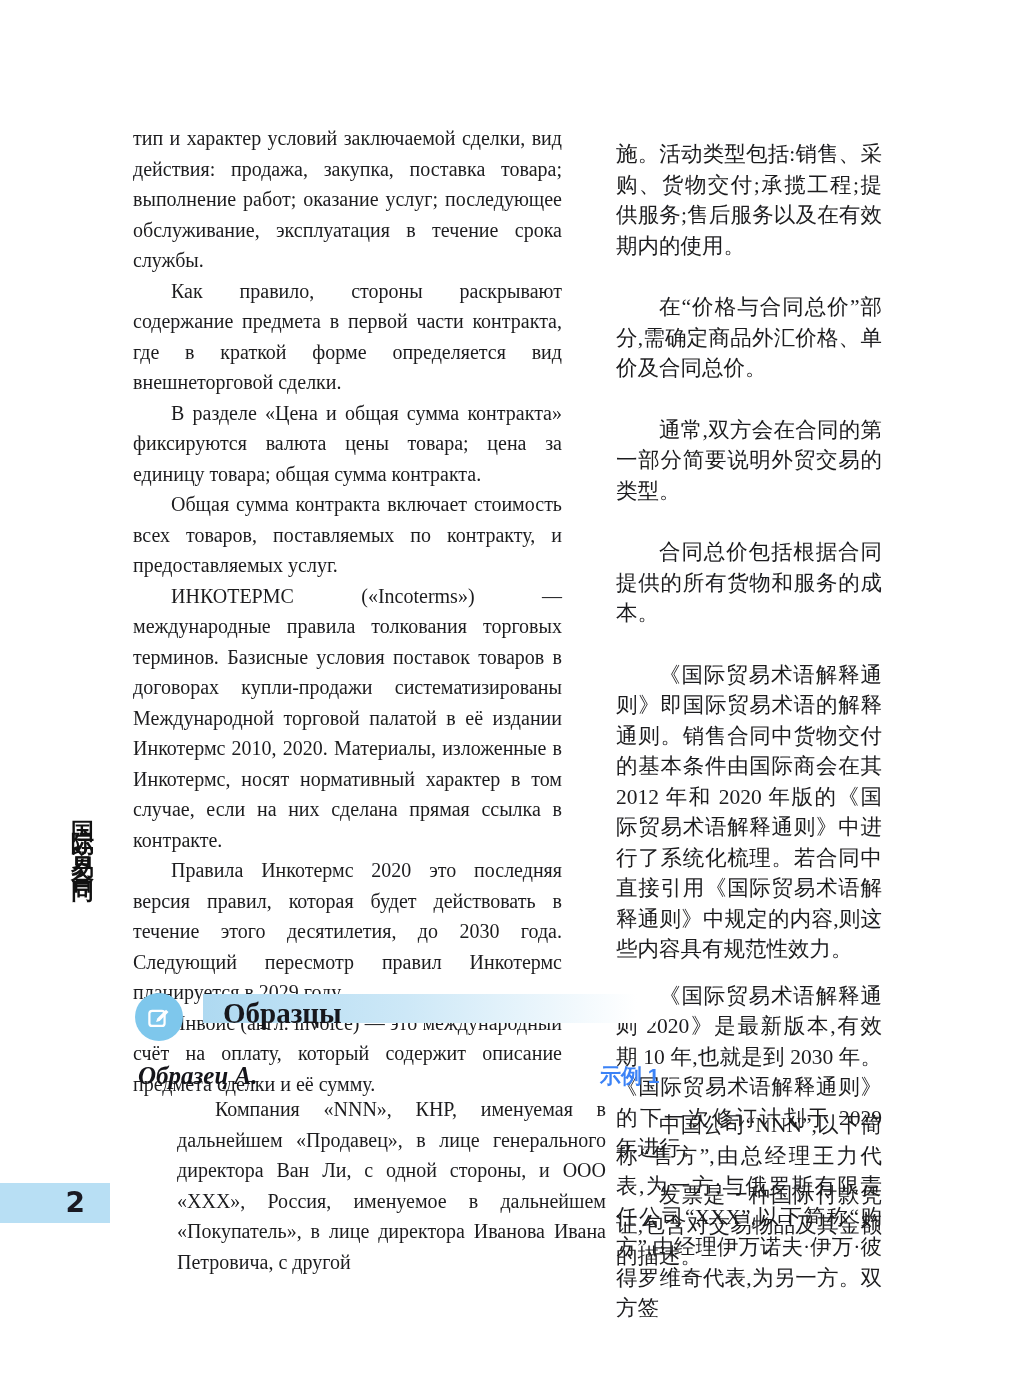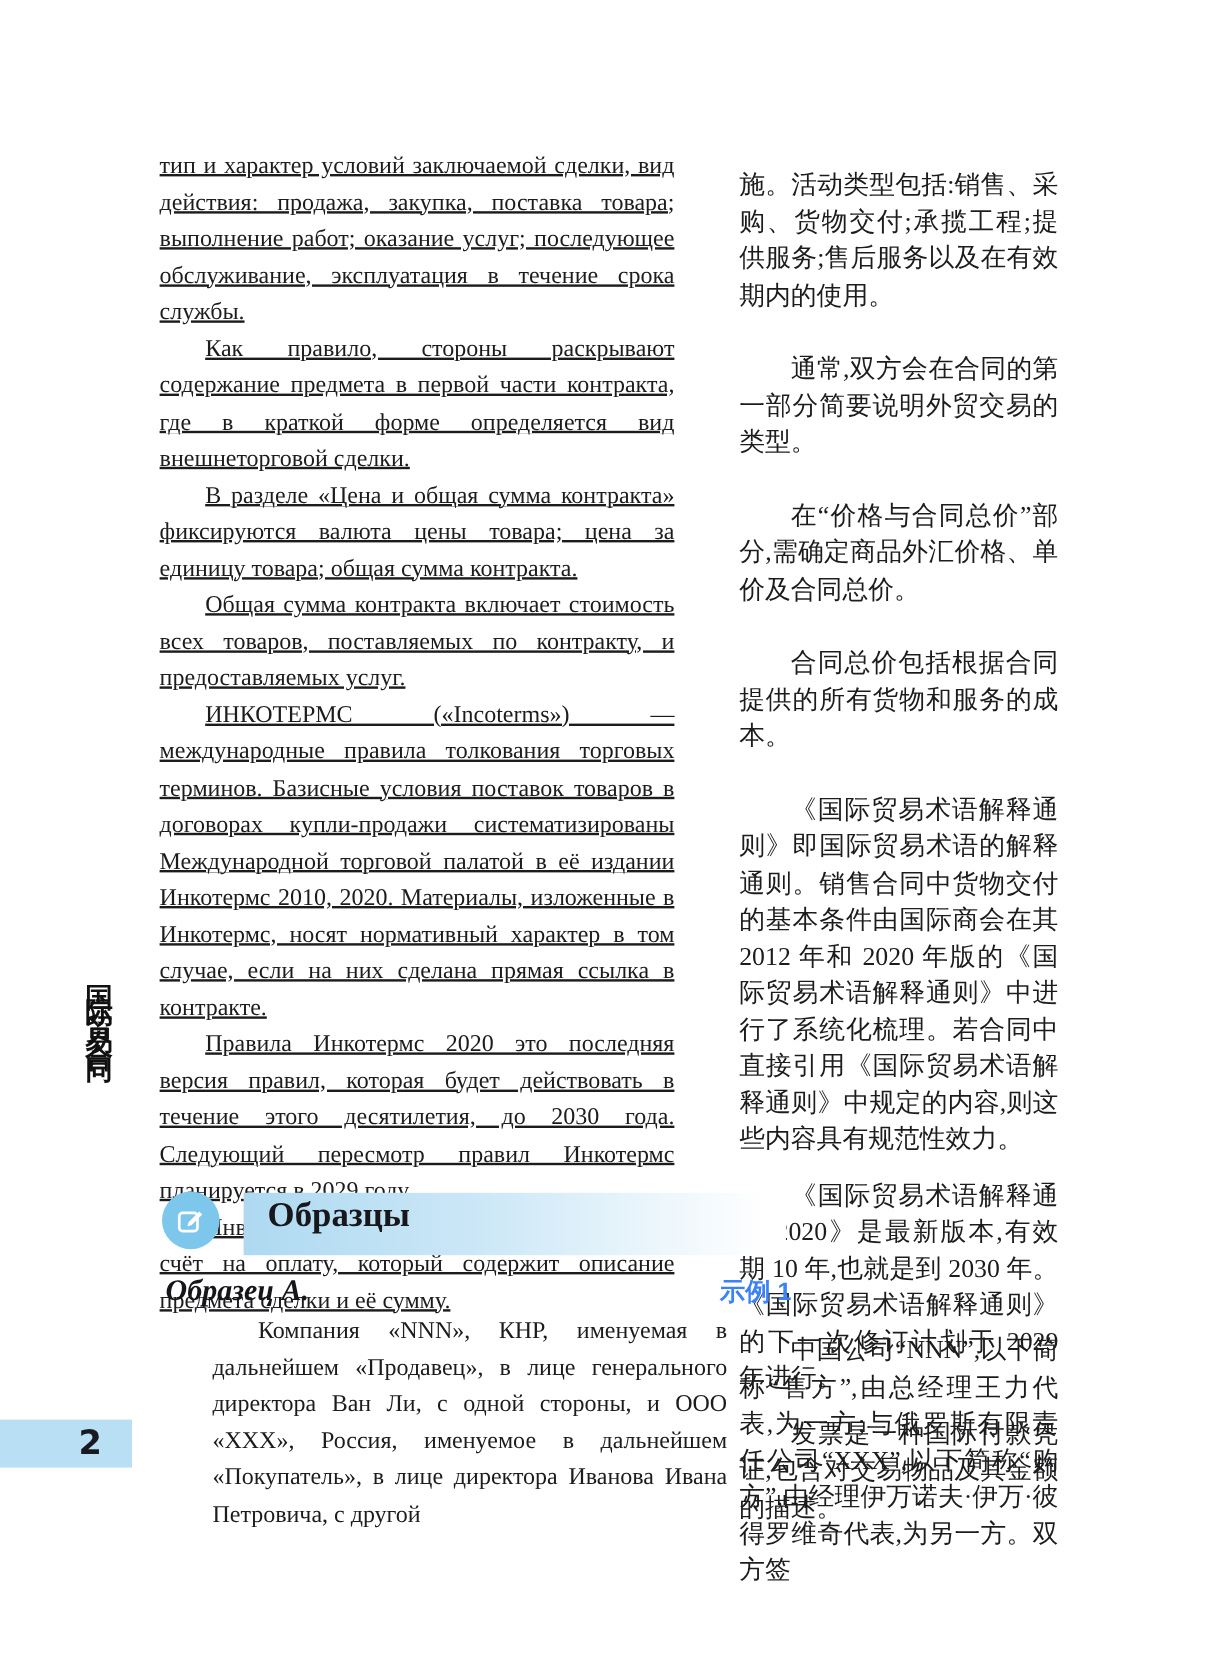--- a/index.html
+++ b/index.html
@@ -8,21 +8,21 @@
     width: 1024px;
     height: 1379px;
     background: #ffffff;
     overflow: hidden;
     font-family: "Liberation Serif", "DejaVu Serif", serif;
     color: #1c1c1e;
   }
 
   
   .col { position: absolute; top: 123px; }
-  #left-col  { left: 133px; width: 429px; text-decoration: underline; }
+  #left-col  { left: 133px; width: 429px; }
   #right-col { left: 600px; width: 298px; }
 
   .ru p {
     margin: 0;
     font-size: 20px;
     line-height: 30.5px;
     text-align: justify;
     text-align-last: left;
   }
   .zh p {
@@ -49,21 +49,21 @@
     color: #111111;
     font-family: "Liberation Sans", "DejaVu Sans", sans-serif;
   }
 
   
   #samples-band {
     position: absolute;
     left: 203px;
     top: 994px;
     width: 452px;
-    height: 52px;
+    height: 29px;
     background: linear-gradient(90deg, #aed9f1 0%, #cde8f7 45%, #ffffff 96%);
   }
   #samples-title {
     padding-left: 20px;
     line-height: 38px;
     font-size: 29px;
     font-weight: bold;
     color: #17171c;
     font-family: "Liberation Serif", "DejaVu Serif", serif;
   }
@@ -143,22 +143,22 @@
     <p class="indent-ru">Как правило, стороны раскрывают содержание предмета в первой части контракта, где в краткой форме определяется вид внешнеторговой сделки.</p>
     <p class="indent-ru">В разделе «Цена и общая сумма контракта» фиксируются валюта цены товара; цена за единицу товара; общая сумма контракта.</p>
     <p class="indent-ru">Общая сумма контракта включает стоимость всех товаров, поставляемых по контракту, и предоставляемых услуг.</p>
     <p class="indent-ru">ИНКОТЕРМС («Incoterms») — международные правила толкования торговых терминов. Базисные условия поставок товаров в договорах купли-продажи систематизированы Международной торговой палатой в её издании Инкотермс 2010, 2020. Материалы, изложенные в Инкотермс, носят нормативный характер в том случае, если на них сделана прямая ссылка в контракте.</p>
     <p class="indent-ru">Правила Инкотермс 2020 это последняя версия правил, которая будет действовать в течение этого десятилетия, до 2030 года. Следующий пересмотр правил Инкотермс планируется в 2029 году.</p>
     <p class="indent-ru">Инвойс (англ. invoice) — это международный счёт на оплату, который содержит описание предмета сделки и её сумму.</p>
   </div>
 
   <div id="right-col" class="col zh">
     <p class="gap-after">施。活动类型包括:销售、采购、货物交付;承揽工程;提供服务;售后服务以及在有效期内的使用。</p>
+    <p class="indent-zh gap-after">在“价格与合同总价”部分,需确定商品外汇价格、单价及合同总价。</p>
     <p class="indent-zh gap-after">通常,双方会在合同的第一部分简要说明外贸交易的类型。</p>
-    <p class="indent-zh gap-after">在“价格与合同总价”部分,需确定商品外汇价格、单价及合同总价。</p>
     <p class="indent-zh gap-after">合同总价包括根据合同提供的所有货物和服务的成本。</p>
     <p class="indent-zh">《国际贸易术语解释通则》即国际贸易术语的解释通则。销售合同中货物交付的基本条件由国际商会在其 2012 年和 2020 年版的《国际贸易术语解释通则》中进行了系统化梳理。若合同中直接引用《国际贸易术语解释通则》中规定的内容,则这些内容具有规范性效力。</p>
     <p class="indent-zh">《国际贸易术语解释通则 2020》是最新版本,有效期 10 年,也就是到 2030 年。《国际贸易术语解释通则》的下一次修订计划于 2029 年进行。</p>
     <p class="indent-zh">发票是一种国际付款凭证,包含对交易物品及其金额的描述。</p>
   </div>
 
   <div id="samples-icon-circle">
     <span style="display:flex;">
       <svg width="27" height="27" viewBox="0 0 24 24" aria-hidden="true">
         <rect x="3" y="6" width="13.5" height="13.5" rx="2.5" fill="none" stroke="#ffffff" stroke-width="2"></rect>

